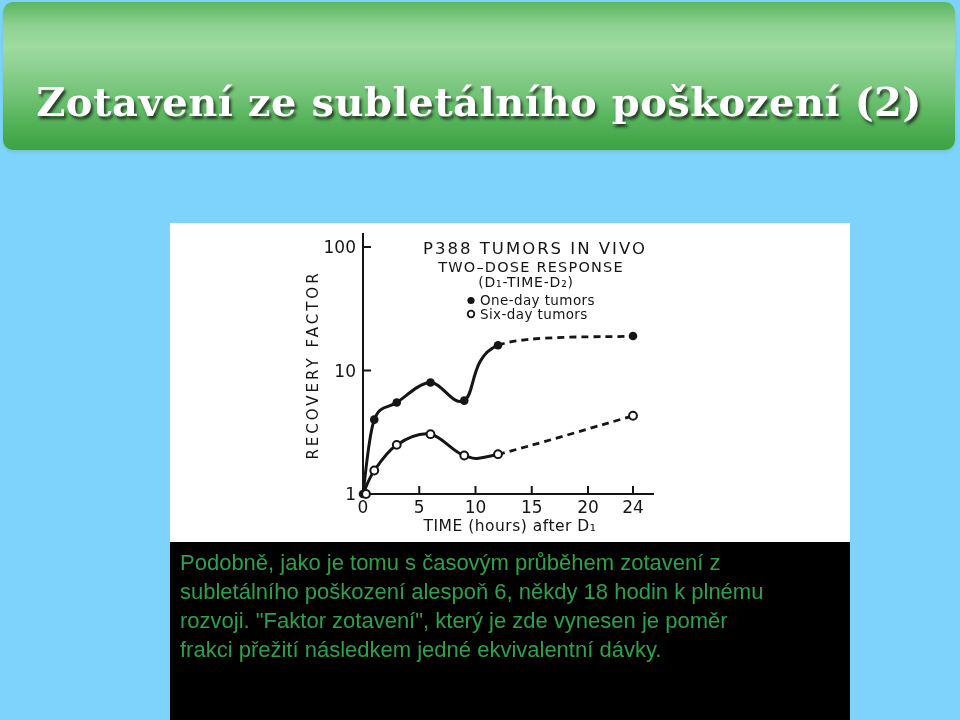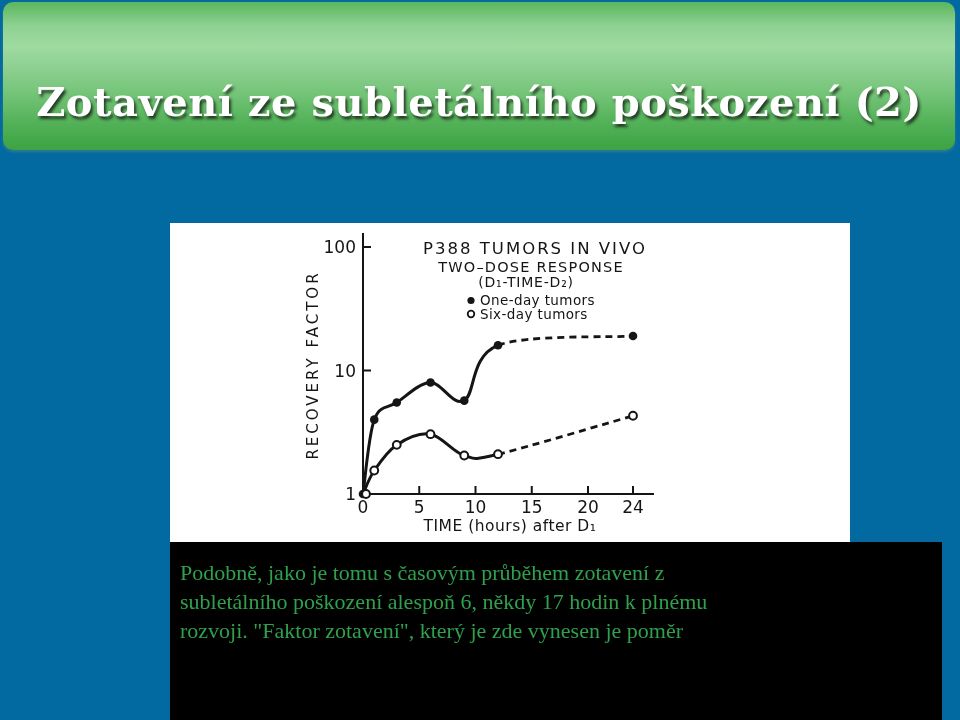--- a/index.html
+++ b/index.html
@@ -1,18 +1,18 @@
 <!DOCTYPE html>
 <html><head>
 <meta charset="utf-8">
 <style>
   html,body{margin:0;padding:0;}
   body{width:960px;height:720px;overflow:hidden;background:#f4f4f4;
        font-family:"Liberation Sans",sans-serif;}
-  .slide{position:relative;width:960px;height:720px;background:#0369a1;}
+  .slide{position:relative;width:960px;height:720px;background:#7dd3fc;}
 
   
   .banner{
     position:absolute;left:3px;top:2px;width:952px;height:148px;
     border-radius:10px;
     background:linear-gradient(180deg,
       #5ab65e 0%, #8ed192 16%, #9edba0 30%, #8ed092 44%,
       #74c478 62%, #55b35a 80%, #40a647 96%, #3da244 100%);
     box-shadow:0 2px 3px rgba(120,160,120,0.35);
     display:flex;align-items:flex-end;justify-content:center;
@@ -28,25 +28,25 @@
 
   
   .figure{
     position:absolute;left:170px;top:223px;width:680px;height:319px;
     background:#ffffff;
   }
   .figure svg{display:block;}
 
   
   .caption{
-    position:absolute;left:170px;top:542px;width:772px;height:178px;
+    position:absolute;left:170px;top:542px;width:680px;height:178px;
     background:#000000;color:#2fa14c;
-    font-family:Liberation Serif, serif;
+    font-family:Liberation Sans, sans-serif;
     font-size:22px;line-height:29px;
-    padding:16px 6px 0 10px;box-sizing:border-box;
+    padding:6px 6px 0 10px;box-sizing:border-box;
   }
   .caption .cap-line{white-space:nowrap;}
 </style>
 </head>
 <body>
 
 <div class="slide">
 
   <div class="banner">
     <h1>Zotavení ze subletálního poškození (2)</h1>
@@ -109,17 +109,18 @@
           <circle cx="260.5" cy="211.18896984067197" r="3.9" fill="#ffffff" stroke="#151515" stroke-width="2"></circle>
           <circle cx="294.25" cy="232.49839815961434" r="3.9" fill="#ffffff" stroke="#151515" stroke-width="2"></circle>
           <circle cx="328" cy="231.20591710036098" r="3.9" fill="#ffffff" stroke="#151515" stroke-width="2"></circle>
           <circle cx="463" cy="192.76664573592106" r="3.9" fill="#ffffff" stroke="#151515" stroke-width="2"></circle>
         </g>
       </svg>
   </div>
 
   <div class="caption">
     <div class="cap-line">Podobně, jako je tomu s časovým průběhem zotavení z</div>
-    <div class="cap-line">subletálního poškození alespoň 6, někdy 17 hodin k plnému</div>
+    <div class="cap-line">subletálního poškození alespoň 6, někdy 18 hodin k plnému</div>
     <div class="cap-line">rozvoji. "Faktor zotavení", který je zde vynesen je poměr</div>
+    <div class="cap-line">frakci přežití následkem jedné ekvivalentní dávky.</div>
   </div>
 
 </div>
 
 </body></html>

